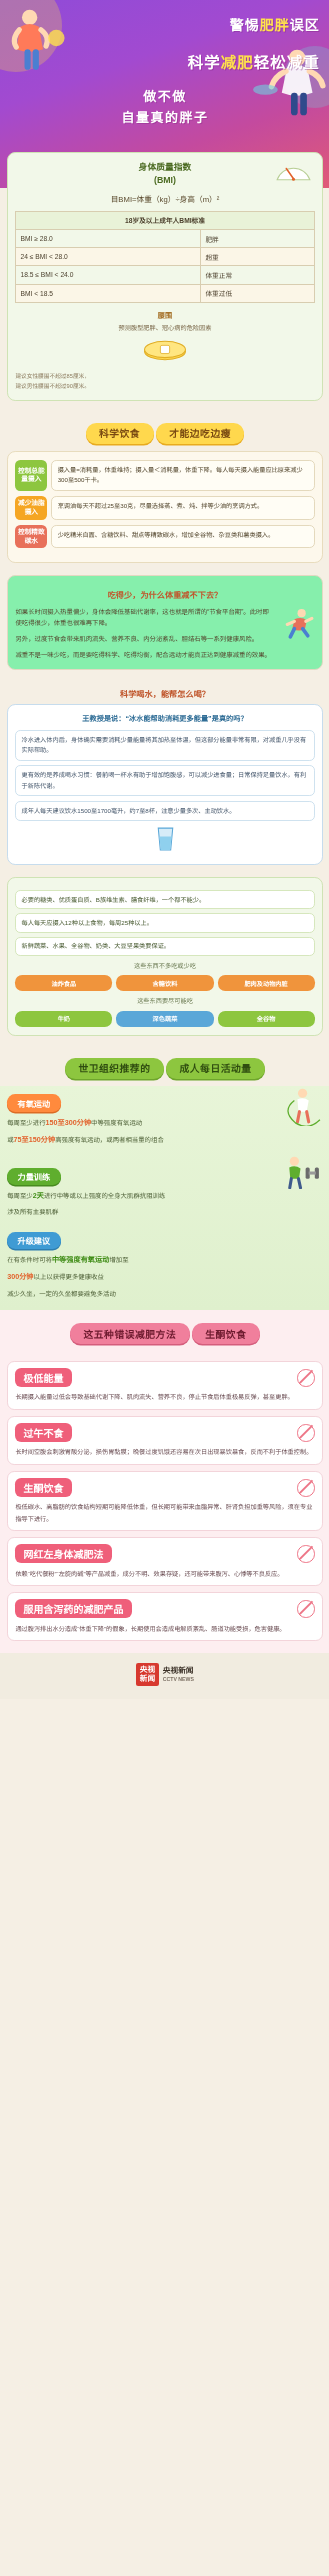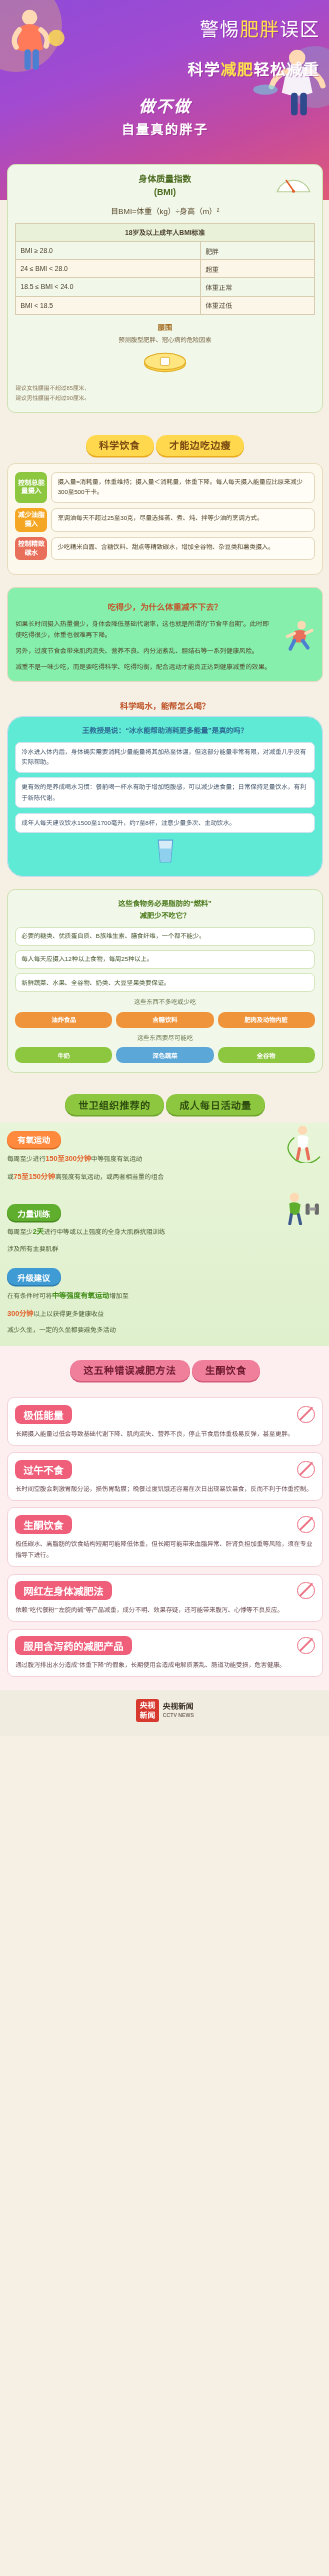--- a/index.html
+++ b/index.html
@@ -20,34 +20,34 @@
     overflow: hidden;
   }
   .hero-blob {
     position: absolute; border-radius: 50%; opacity: .28;
   }
   .hero-title {
     text-align: right;
     position: relative; z-index: 3;
   }
   .hero-title .l1 {
-    font-size: 19px; font-weight: normal; color: #fff; letter-spacing: 1px;
+    font-size: 14px; font-weight: bold; color: #fff; letter-spacing: 1px;
     text-shadow: 1px 1px 0 rgba(120,30,120,.35);
   }
   .hero-title .l1 em { font-style: normal; color: #ffe14d; }
   .hero-title .l2 {
     font-size: 15.5px; font-weight: bold; color: #fff; letter-spacing: 1px;
     margin-top: 16px; text-shadow: 1px 1px 0 rgba(120,30,120,.35);
   }
   .hero-title .l2 em { font-style: normal; color: #ffe14d; }
   .hero-sub {
     margin-top: 13.4px; text-align: center; position: relative; z-index: 3;
   }
-  .hero-sub .s1 { font-size: 16px; font-weight: bold; color: #fff; letter-spacing: 1.5px;
-    text-shadow: 1px 1px 0 rgba(120,30,120,.3); font-style: italic; }
+  .hero-sub .s1 { font-size: 13px; font-weight: bold; color: #fff; letter-spacing: 1.5px;
+    text-shadow: 1px 1px 0 rgba(120,30,120,.3); }
   .hero-sub .s2 { font-size: 13px; font-weight: bold; color: #fff; letter-spacing: 1.5px; margin-top: 2.1px;
     text-shadow: 1px 1px 0 rgba(120,30,120,.3); }
 
   
   .person { position: absolute; z-index: 2; }
 
   
   .sec { position: relative; padding: 0 7.2px 5.2px 7.2px; }
   .card {
     background: #86efac;
@@ -111,21 +111,21 @@
     flex: 1; margin-left: 4.1px; background: #fffdf5; border: 0.5px solid #e4d9bd;
     border-radius: 5.2px; padding: 4.1px 5.2px; font-size: 6.2px; line-height: 1.65; color: #55482f;
   }
 
   
   .qa-q { font-size: 8.2px; font-weight: bold; color: #c0562c; text-align: center; margin: 4.1px 0 5.2px; }
   .para { font-size: 6.4px; line-height: 1.85; color: #55482f; }
   .para + .para { margin-top: 4.1px; }
 
   
-  .water-card { background: #5eead4; border-color: #c6dced; border-radius: 16px; }
+  .water-card { background: #ffffff; border-color: #c6dced; }
   .w-title { text-align: center; font-size: 7.2px; font-weight: bold; color: #2f6d96; line-height: 1.6; }
   .w-list { margin-top: 5.2px; }
   .w-item {
     background: #fff; border: 0.5px solid #cfe2ef; border-radius: 5.2px;
     padding: 4.1px 5.2px; font-size: 6.2px; line-height: 1.7; color: #44566b; margin-bottom: 4.1px;
   }
 
   
   .g-title { text-align: center; font-size: 7.2px; font-weight: bold; color: #4c7a1d; line-height: 1.7; }
   .g-item {
@@ -341,24 +341,20 @@
         <svg width="23" height="28" viewBox="0 0 44 54">
           <path d="M8 6 h28 l-4 42 h-20z" fill="#d6ecf8" stroke="#5aa7d8" stroke-width="2"></path>
           <path d="M10 22 h24 l-3 26 h-18z" fill="#8fd0ee"></path>
         </svg>
       </div>
     </div>
   </div>
 
   <div class="sec" style="padding-top:7.2px;">
     <div class="card card-green">
-      <div class="g-title">
-        <div>这些食物务必是脂肪的“燃料”</div>
-        <div>减肥少不吃它？</div>
-      </div>
       <div class="g-item">必要的糖类、优质蛋白质、B族维生素、膳食纤维，一个都不能少。</div>
       <div class="g-item">每人每天应摄入12种以上食物，每周25种以上。</div>
       <div class="g-item">新鲜蔬菜、水果、全谷物、奶类、大豆坚果类要保证。</div>
 
       <div class="g-tagline">这些东西不多吃或少吃</div>
       <div class="chip-row">
         <div class="chip alt2">油炸食品</div>
         <div class="chip alt2">含糖饮料</div>
         <div class="chip alt2">肥肉及动物内脏</div>
       </div>

